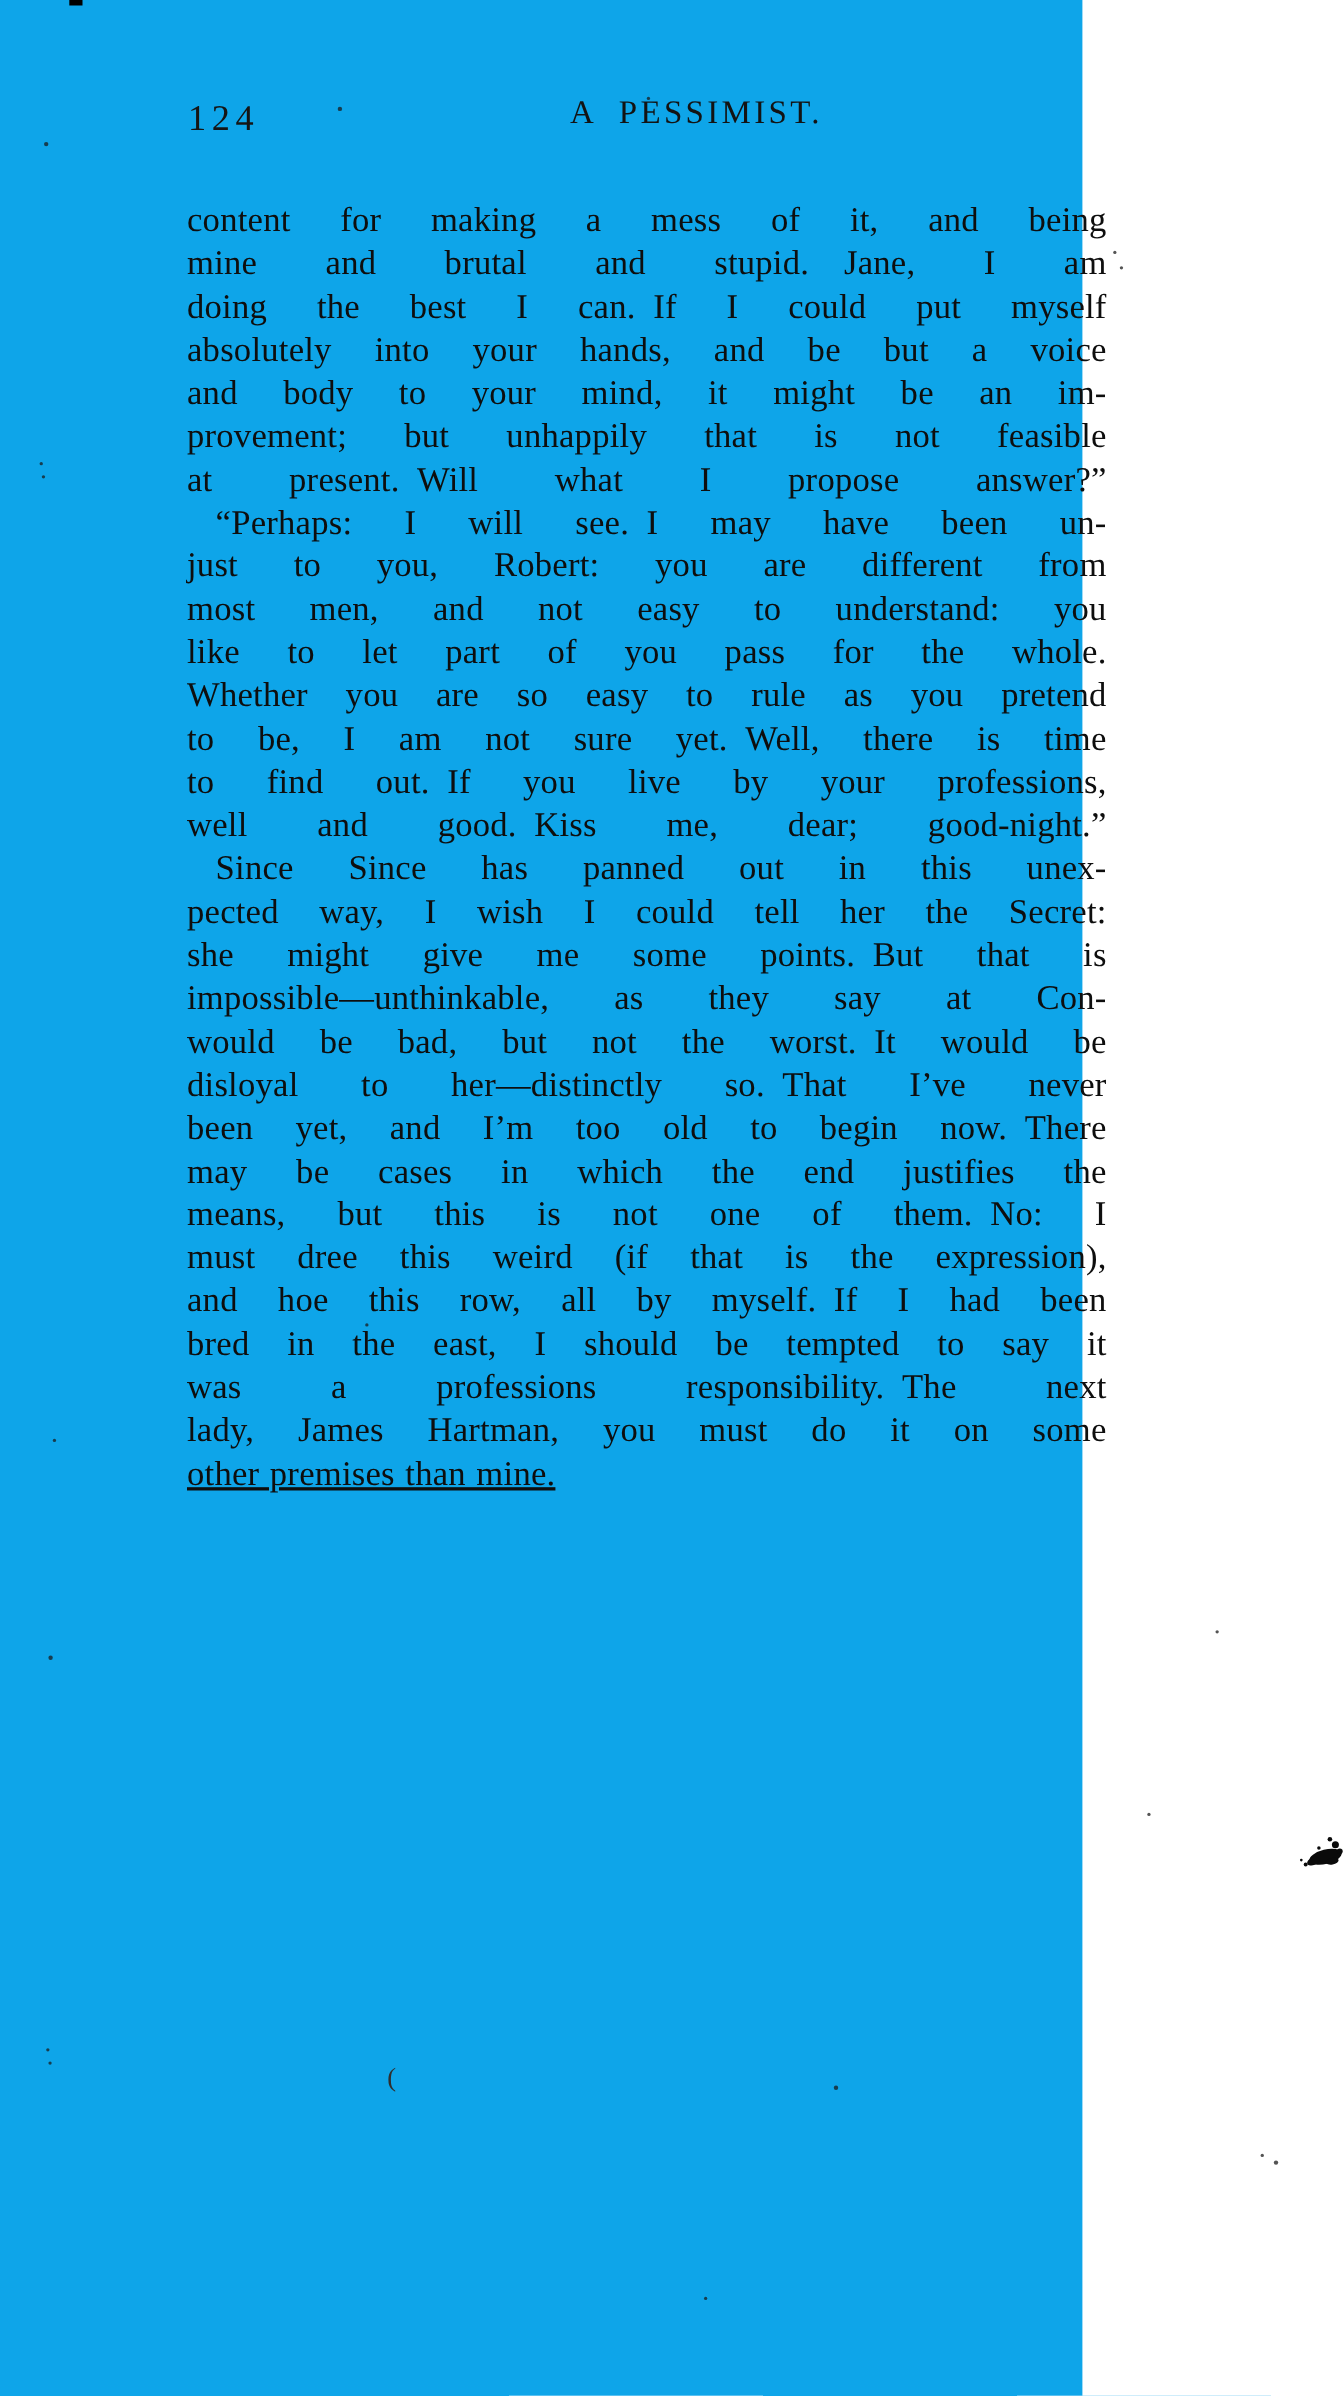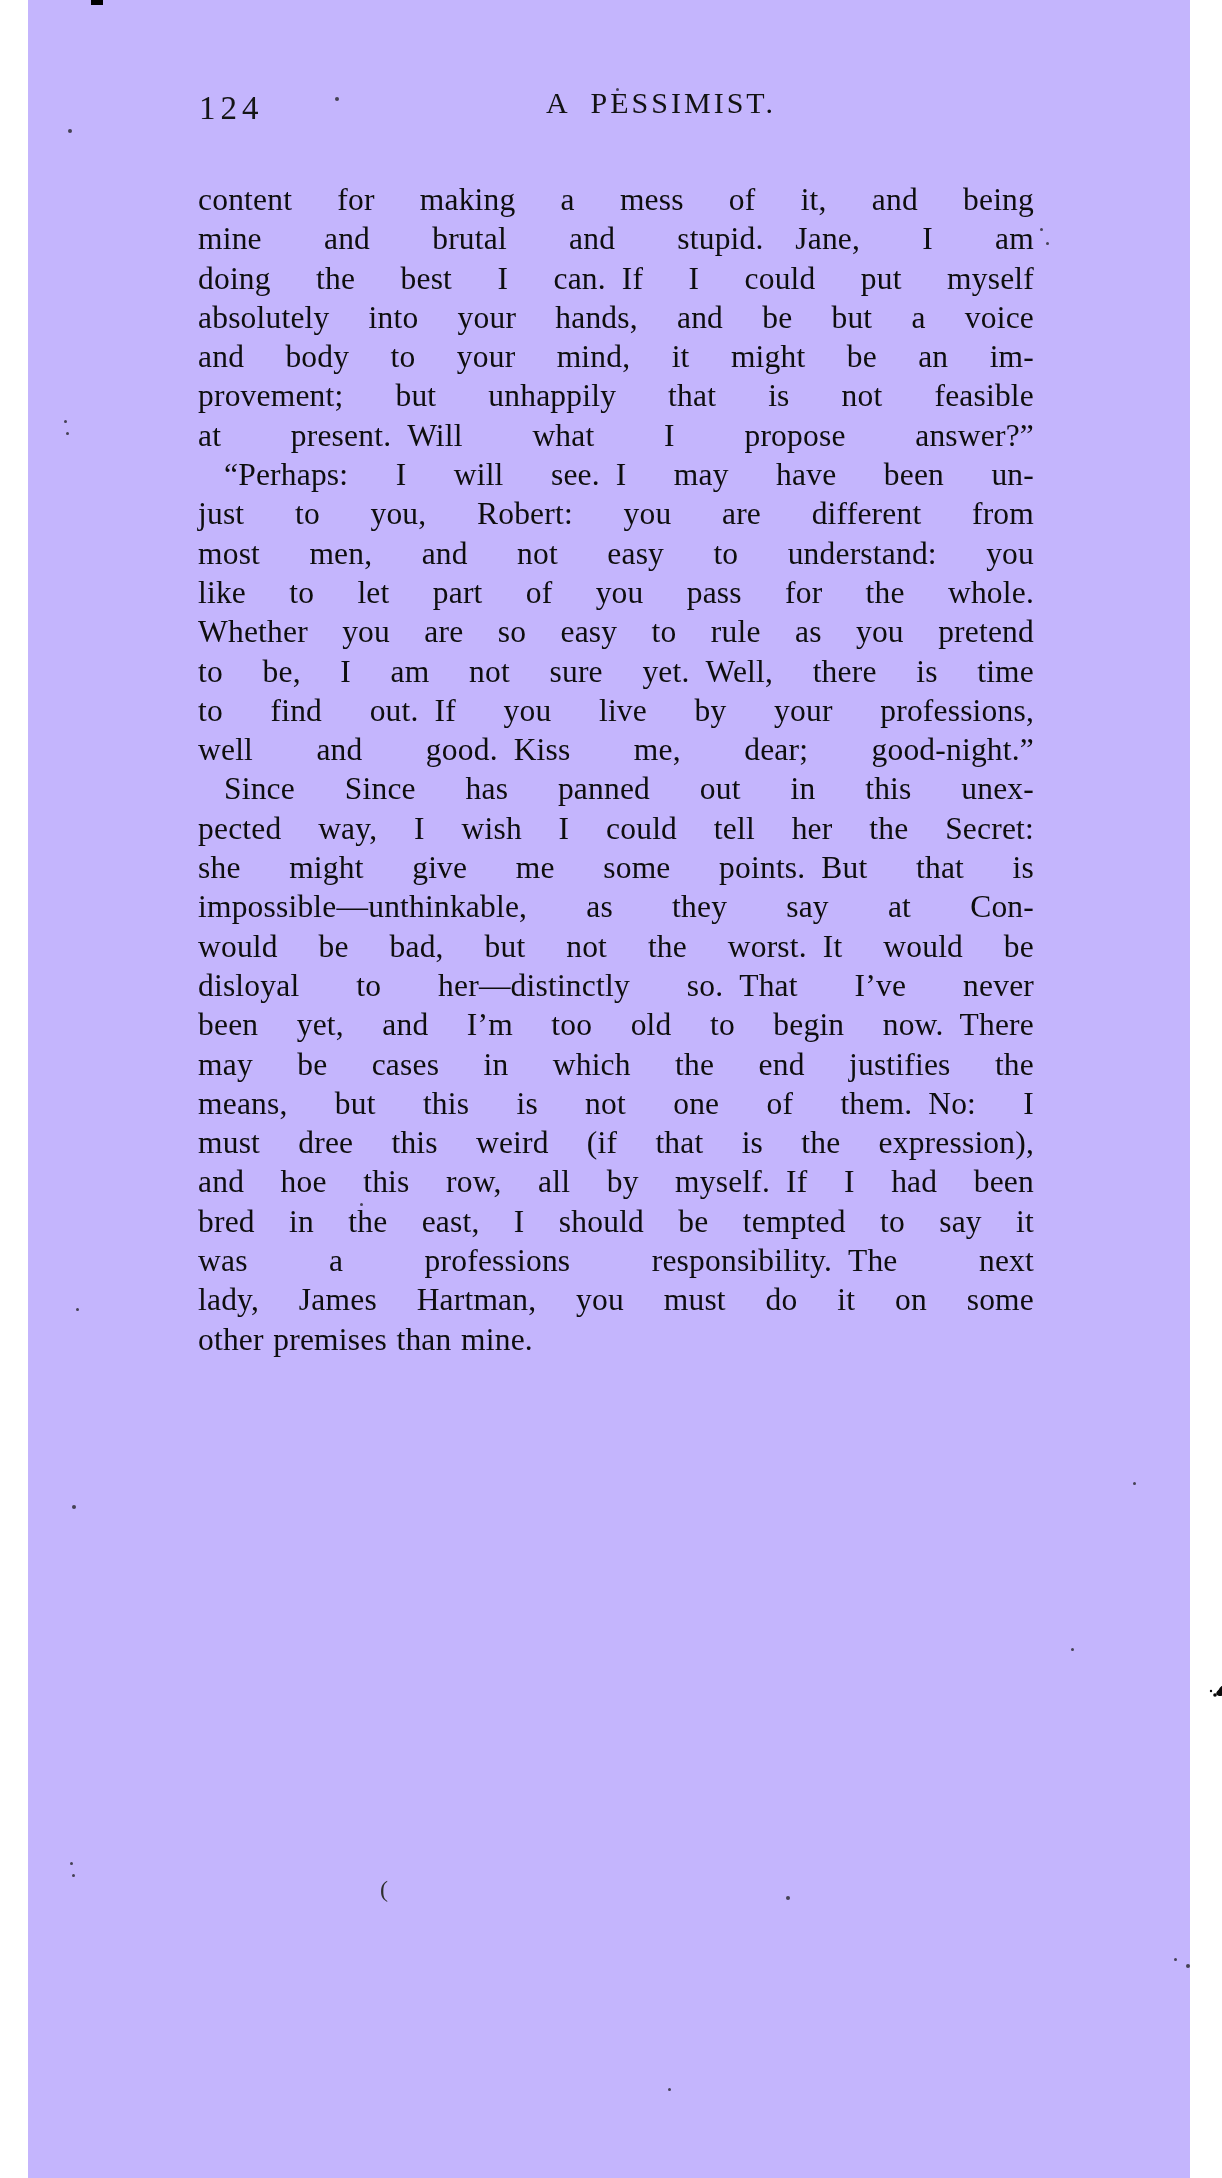--- a/index.html
+++ b/index.html
@@ -7,23 +7,22 @@
   body {
     background: #ffffff;
     font-family: "Liberation Serif", "DejaVu Serif", serif;
     color: #0e0e0e;
     overflow: hidden;
     position: relative;
   }
   .page {
     position: absolute;
     left: 0; top: 0;
-    width: 1162px; height: 2178px;
-    background: #c4b5fd;
-    margin-left: 28px;
+    width: 984px; height: 2178px;
+    background: #0ea5e9;
   }
   .header { position: absolute; top: 86px; left: 0; width: 100%; height: 46px; }
   .pagenum {
     position: absolute; left: 171px; top: 4px;
     font-size: 33px; letter-spacing: 5px; color: #151515;
   }
   .title {
     position: absolute; left: 633px; top: 0;
     transform: translateX(-50%);
     font-size: 30px;
@@ -33,21 +32,21 @@
     color: #131313;
   }
   .text-block {
     position: absolute; left: 170px; top: 180px; width: 836px;
     font-size: 31.5px;
     line-height: 39.3px;
     letter-spacing: 0.2px;
     word-spacing: 1.5px;
   }
   .line { text-align: justify; text-align-last: justify; }
-  .line.short { text-align-last: left; }
+  .line.short { text-align-last: left; text-decoration: underline; }
   .para.indent .line:first-child { text-indent: 26px; }
   .speck { position: absolute; background: #1b1b1b; border-radius: 50%; opacity: 0.75; }
   .top-dash { position: absolute; left: 63px; top: 0; width: 12px; height: 5px; background: #000; }
   .paren-mark { position: absolute; font-size: 24px; color: #2f2f2f; }
   .ink-blot { position: absolute; left: 1178px; top: 1662px; }
 </style>
 </head>
 <body>
 
 <div class="page">

